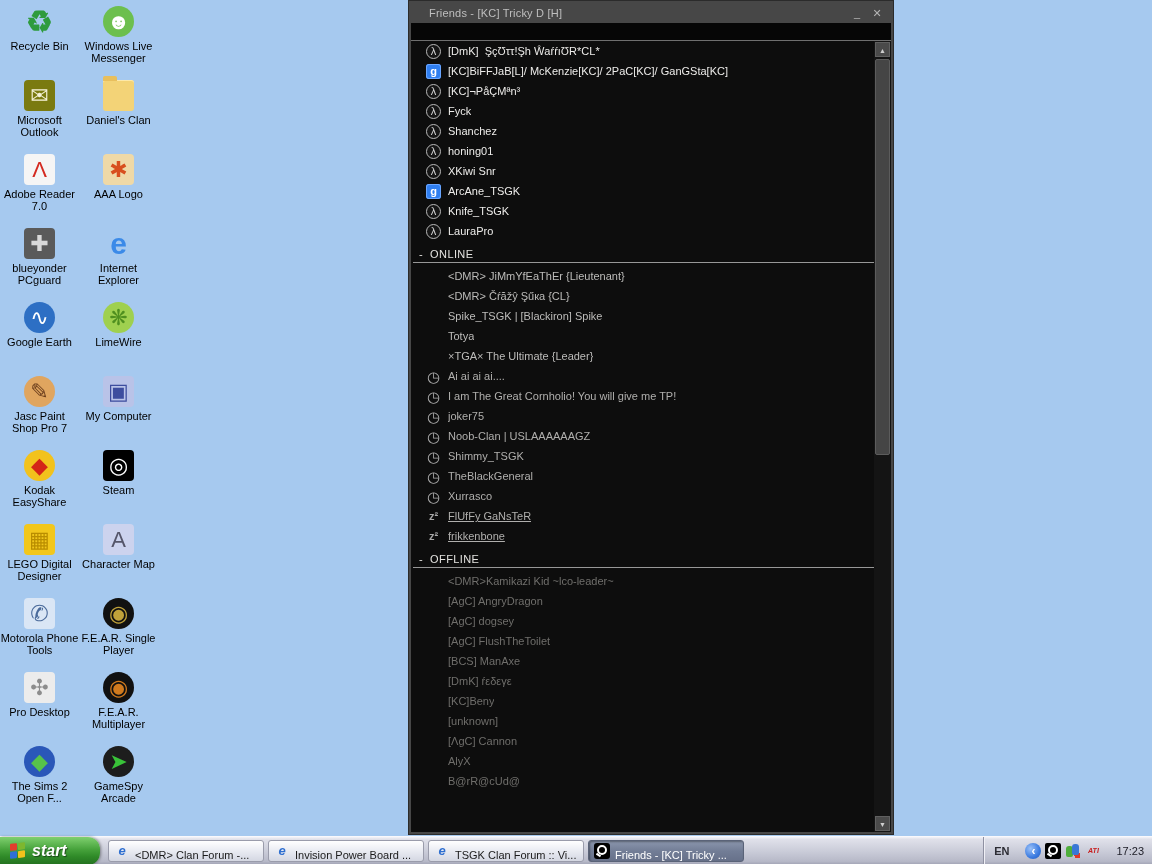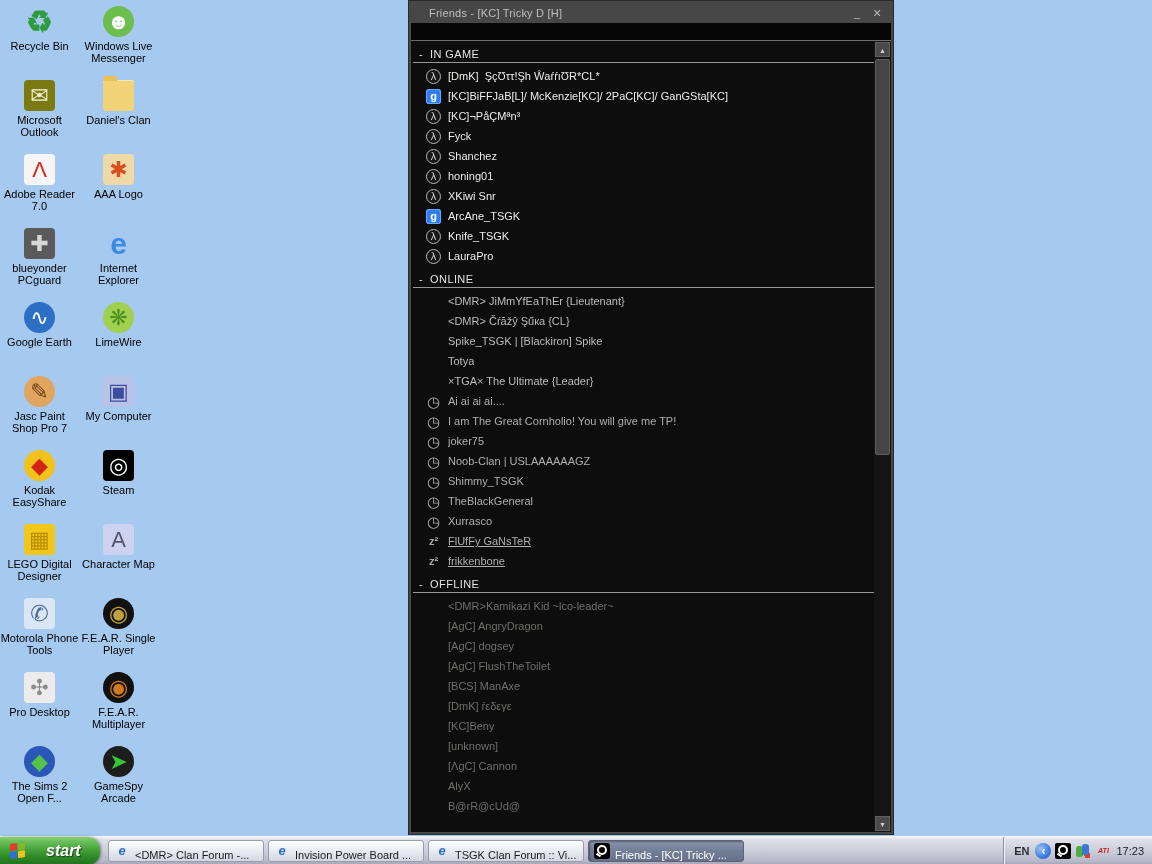--- a/index.html
+++ b/index.html
@@ -55,21 +55,21 @@
   .scroll-btn.down { bottom:1px; }
   .scroll-thumb { position:absolute; left:1px; top:18px; width:15px; height:396px; background:#454545;
     border:1px solid #5c5c5c; border-radius:2px; }
 
   
   .taskbar { position:absolute; left:0; bottom:0; width:1152px; height:28px;
     background:linear-gradient(#f4f4f9 0%, #e0e1ea 8%, #c9cbd8 55%, #b7b9c8 90%, #a5a7b8 100%);
     border-top:1px solid #f8f8fc; display:flex; align-items:center; }
   .start-btn { height:28px; width:100px; border-radius:0 12px 12px 0;
     background:linear-gradient(#7fd06f 0%, #46a23b 45%, #2f8a28 70%, #247020 100%);
-    display:flex; align-items:center; padding-left:10px; gap:20px;
+    display:flex; align-items:center; padding-left:10px; gap:6px;
     box-shadow:1px 0 3px rgba(0,0,0,.4); cursor:pointer; }
   .start-label { color:#fff; font-size:16px; font-weight:bold; font-style:italic; text-shadow:1px 1px 1px rgba(0,0,0,.5); }
   .winflag { width:16px; height:16px; display:grid; grid-template-columns:7px 7px; grid-template-rows:7px 7px;
     gap:1px; transform:skewY(-6deg); }
   .winflag i { border-radius:1px; }
   .winflag .f1{background:#e33c2d;} .winflag .f2{background:#7db72f;}
   .winflag .f3{background:#2f6fd6;} .winflag .f4{background:#f2c11c;}
   .tasks { flex:1; display:flex; align-items:center; gap:4px; padding-left:8px; overflow:hidden; }
   .task-btn { width:156px; height:22px; border:1px solid #9a9cab; border-radius:3px;
     background:linear-gradient(#ffffff, #e9ebf2 50%, #d4d7e2); display:flex; align-items:center;
@@ -79,21 +79,21 @@
   .task-label { overflow:hidden; text-overflow:ellipsis;margin-top:8px; }
   .task-ic { width:16px; height:16px; flex:0 0 16px; display:flex; align-items:center; justify-content:center;
     font-size:13px; font-weight:bold; font-style:italic; border-radius:3px; position:relative; }
   .task-ic.ie { color:#2f6fd0; }
   .task-ic.steam { background:#000; color:#fff; font-style:normal; }
   .task-ic.steam::before { content:""; position:absolute; width:6px; height:6px; border:2px solid #fff;
     border-radius:50%; left:3px; top:2px; }
   .task-ic.steam::after { content:""; position:absolute; width:5px; height:2px; background:#fff;
     left:2px; bottom:3px; transform:rotate(35deg); }
 
-  .tray { display:flex; align-items:center; gap:2px; padding:0 8px 0 6px; height:28px;
+  .tray { display:flex; align-items:center; gap:12px; padding:0 8px 0 6px; height:28px;
     border-left:1px solid #8f91a2; box-shadow:inset 1px 0 0 #f0f0f6; }
   .lang-box { font-size:11px; font-weight:bold; color:#2c2c34; padding:1px 4px; cursor:pointer; }
   .tray-ic { width:16px; height:16px; display:flex; align-items:center; justify-content:center;
     font-size:10px; position:relative; cursor:pointer; }
   .tray-ic.collapse-chevron { background:radial-gradient(circle at 35% 35%, #9cc2f8, #3a7ae0 60%, #2a5cb8);
     border-radius:50%; color:#fff; font-size:12px; font-weight:bold; line-height:14px; }
   .tray-ic.steam { background:#000; border-radius:2px; }
   .tray-ic.steam::before { content:""; position:absolute; width:6px; height:6px; border:2px solid #fff; border-radius:50%; left:3px; top:2px; }
   .tray-ic.steam::after { content:""; position:absolute; width:5px; height:2px; background:#fff; left:2px; bottom:3px; transform:rotate(35deg); }
   .tray-ic.messenger { background:radial-gradient(circle at 78% 78%, #e03a2a 0 3px, transparent 3px); }
@@ -224,23 +224,20 @@
   <div class="titlebar">
     <span class="title">Friends - [KC] Tricky D [H]</span>
     <span class="win-btn">_</span>
     <span class="win-btn">✕</span>
   </div>
   <div class="toolbar-strip"></div>
   <div class="friend-list">
     <div class="rows-area">
 
         <div>
-          <div class="section-header">
-            <span class="dash">-</span><span>IN GAME</span>
-          </div>
           <div>
 
               <div class="friend-row">
                 <span class="ricon halflife">λ</span>
                 <span class="fname ingame">[DmK]  ŞçƱττ!Şh ŴaŕŕıƱR*CL*</span>
               </div>
 
               <div class="friend-row">
                 <span class="ricon game-g">g</span>
                 <span class="fname ingame">[KC]BiFFJaB[L]/ McKenzie[KC]/ 2PaC[KC]/ GanGSta[KC]</span>

